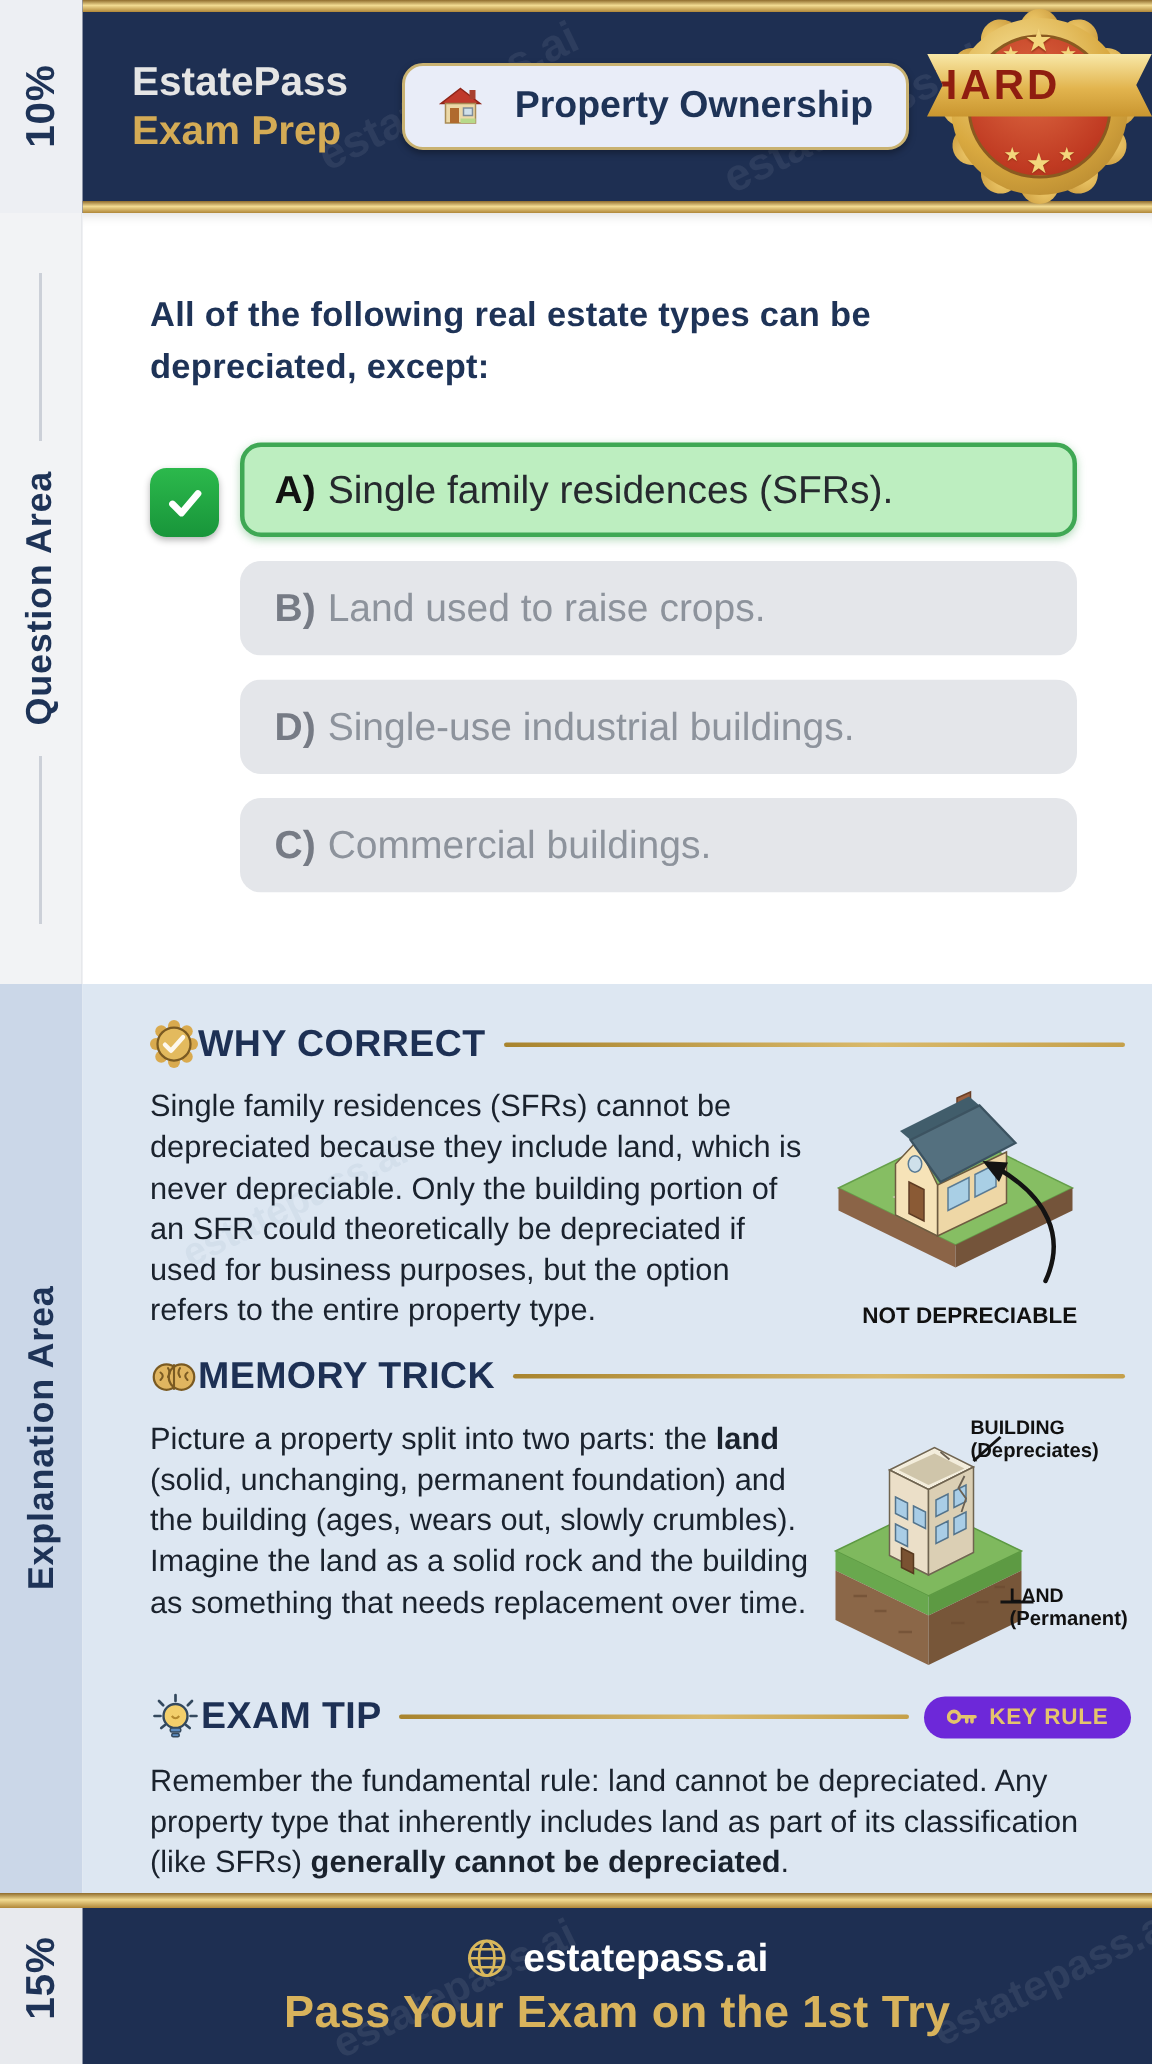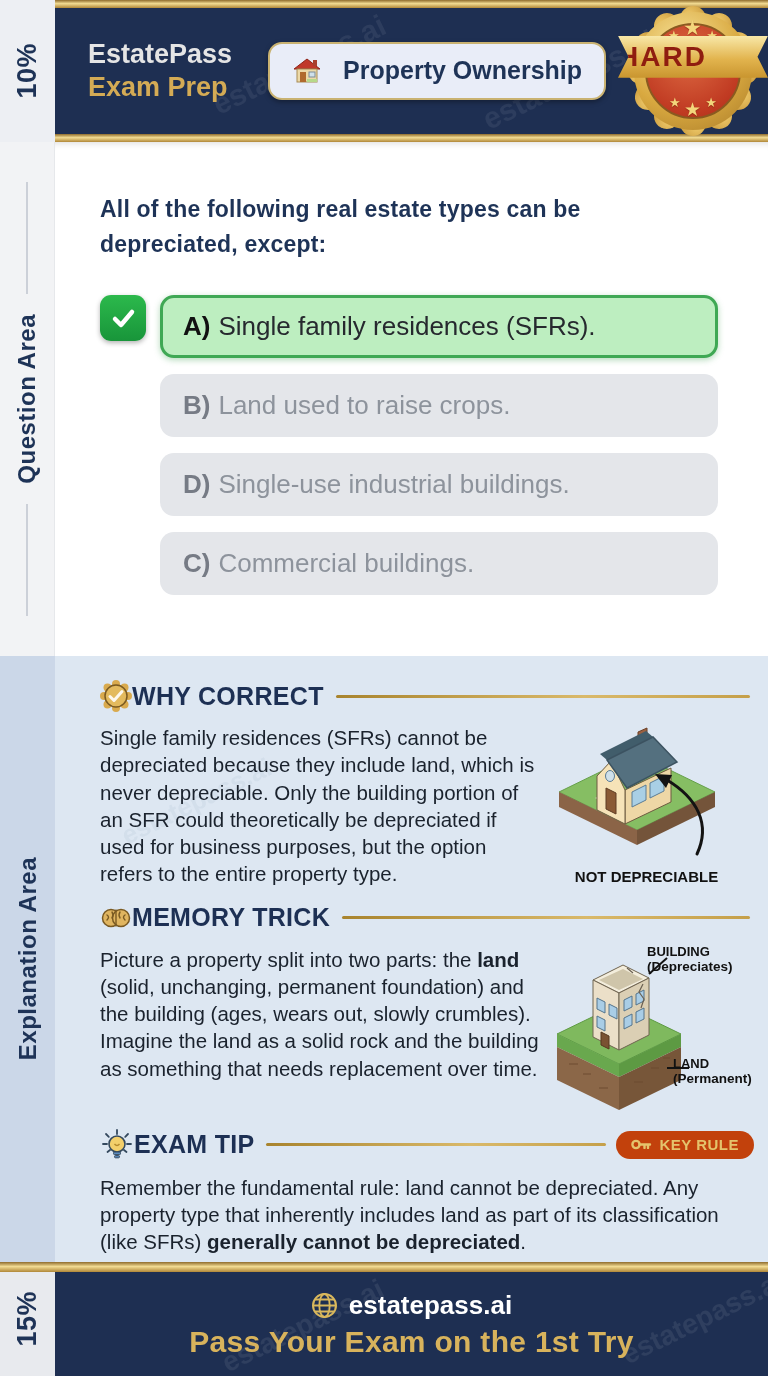--- a/index.html
+++ b/index.html
@@ -66,21 +66,21 @@
 
   
   .question-row { height:514px; }
   .side-q { background:#f2f3f5; border-right:1px solid #e6e8eb; gap:20px; }
   .side-q .vert { font-size:24px; }
   .side-q .vline { width:2px; height:112px; background:#ccd0d8; }
   .question-main { flex:1; background:#ffffff; padding:50px 50px 0 45px;
     box-shadow:inset 0 9px 9px -9px rgba(0,0,0,.18); }
   .q-title { font-size:23px; font-weight:800; color:#1e3357; line-height:1.5;
     letter-spacing:.2px; max-width:610px; margin-bottom:34px; }
-  .option-row { display:flex; align-items:flex-start; margin-bottom:16px; }
+  .option-row { display:flex; align-items:flex-end; margin-bottom:16px; }
   .check-slot { width:60px; flex:none; }
   .check-icon { width:46px; height:46px; border-radius:11px;
     background:linear-gradient(180deg,#2cb94c,#18953a);
     display:flex; align-items:center; justify-content:center;
     box-shadow:0 2px 5px rgba(0,0,0,.3); }
   .option-pill { flex:1; border-radius:14px; padding:13px 20px; font-size:26px; cursor:pointer; }
   .option-pill b { margin-right:8px; }
   .option-pill.correct { background:#bdeec0; border:3px solid #3fa854; color:#26292e;
     box-shadow:0 2px 6px rgba(40,150,60,.35); }
   .option-pill.correct b { color:#111; }
@@ -101,21 +101,21 @@
   .body-text { flex:1; font-size:20.5px; line-height:1.33; color:#1a222d; max-width:455px; }
   .fig { width:215px; flex:none; position:relative; }
   .fig-why { margin-top:-12px; }
   .fig-caption { text-align:center; font-size:15px; font-weight:800; color:#111; margin-top:0px; }
   .fig-mt { height:172px; margin-top:-4px; }
   .fig-label { position:absolute; font-weight:800; color:#111; line-height:1.18; }
   .fig-label .t { font-size:13px; display:block; }
   .fig-label .sub { font-size:13.5px; font-weight:700; display:block; }
   .lbl-building { left:108px; top:2px; }
   .lbl-land { left:134px; top:114px; }
-  .keyrule { margin-left:6px; background:#c2410c; color:#e4c36c; border-radius:16px; height:28px;
+  .keyrule { margin-left:6px; background:#6d28d9; color:#e4c36c; border-radius:16px; height:28px;
     display:flex; align-items:center; gap:7px; padding:0 15px; font-size:15px; font-weight:800;
     letter-spacing:.5px; flex:none; }
   .tip-body { font-size:20.5px; line-height:1.32; color:#1a222d; max-width:630px; margin-top:6px;
     position:relative; z-index:2; }
 
   
   .footer-row { height:114px; position:relative; }
   .foot-strip { position:absolute; top:0; left:0; right:0; height:10px; z-index:3;
     background:linear-gradient(180deg,#8f6c2d 0%,#f2db92 45%,#b08738 100%); }
   .side-f { background:#e8eaee; }

